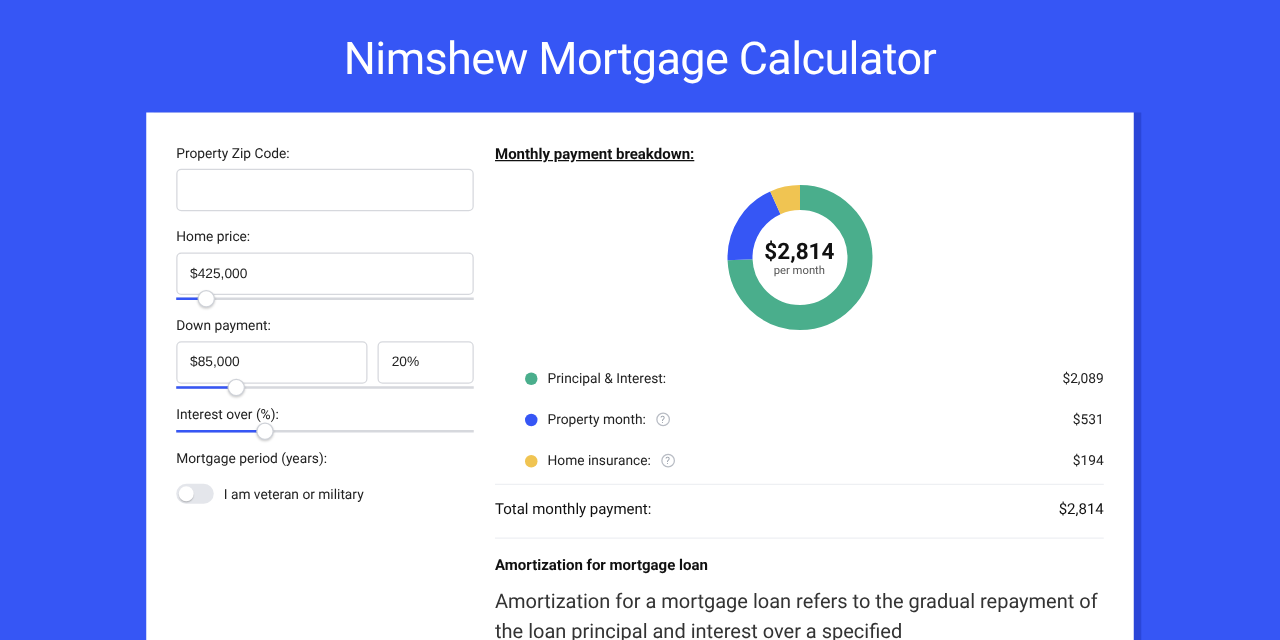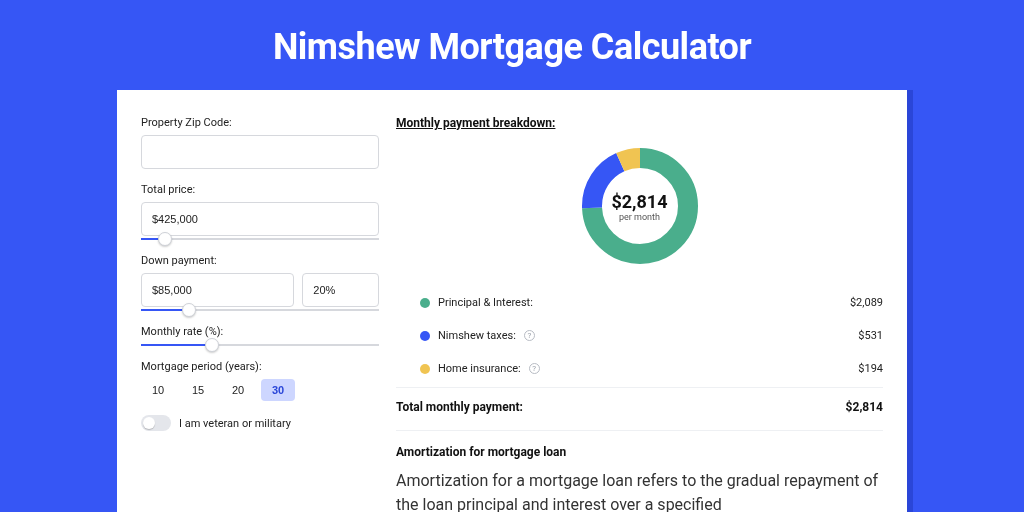--- a/index.html
+++ b/index.html
@@ -7,21 +7,21 @@
     font-family: -apple-system, BlinkMacSystemFont, "Segoe UI", Roboto, Helvetica, Arial, sans-serif;
     background: #3656f5;
     width: 1024px;
     height: 512px;
     overflow: hidden;
   }
   .page-title {
     color: #fff;
     text-align: center;
     font-size: 36px;
-    font-weight: 700;
+    font-weight: 400;
     padding: 26px 16px 22px;
     letter-spacing: -0.5px;
   }
   .card {
     background: #fff;
     width: 790px;
     margin: 0 auto;
     padding: 26px 24px 0;
     display: flex;
     gap: 17px;
@@ -90,21 +90,21 @@
   }
   .breakdown-left { display:flex; align-items:center; gap:8px;padding-left:24px; }
   .dot { width:10px; height:10px; border-radius:50%; }
   .help-icon {
     width:11px; height:11px; border-radius:50%; border:1px solid #b8bcc4;
     display:inline-flex; align-items:center; justify-content:center;
     font-size:8px; color:#9aa0aa; line-height:1;
   }
   .total-row {
     display:flex; justify-content:space-between; padding:12px 0 10px;
-    font-size:12px; font-weight:700; color:#111;
+    font-size:12px; font-weight:400; color:#111;
     border-top:1px solid #eef0f3; margin-top:2px;
   }
   .divider { height:1px; background:#eef0f3; margin:6px 0 14px; }
   .amort-title { font-size:12px; font-weight:700; color:#111; margin-bottom:10px;}
   .amort-text { font-size:16px; color:#333; line-height:1.5; }
 </style>
 </head>
 <body>
 
 <h1 class="page-title">Nimshew Mortgage Calculator</h1>
@@ -112,56 +112,50 @@
 <div class="card">
 
   <div class="left">
 
     <div class="field">
       <div class="label">Property Zip Code:</div>
       <input type="text" value="" style="">
     </div>
 
     <div class="field">
-      <div class="label">Total price:</div>
+      <div class="label">Home price:</div>
       <input type="text" value="$425,000" style="">
       <div class="slider-track">
         <div class="slider-fill" style="width: 10%;"></div>
         <div class="slider-thumb" style="left: 10%;"></div>
       </div>
     </div>
 
     <div class="field">
       <div class="label">Down payment:</div>
       <div class="row">
         <div><input type="text" value="$85,000" style=""></div>
         <div><input type="text" value="20%" style=""></div>
       </div>
       <div class="slider-track">
         <div class="slider-fill" style="width: 20%;"></div>
         <div class="slider-thumb" style="left: 20%;"></div>
       </div>
     </div>
 
     <div class="field">
-      <div class="label">Monthly rate (%):</div>
+      <div class="label">Interest over (%):</div>
       <div class="slider-track">
         <div class="slider-fill" style="width: 30%;"></div>
         <div class="slider-thumb" style="left: 30%;"></div>
       </div>
     </div>
 
     <div class="field">
       <div class="label">Mortgage period (years):</div>
-      <div class="period-buttons">
-          <button class="period-btn">10</button>
-          <button class="period-btn">15</button>
-          <button class="period-btn">20</button>
-          <button class="period-btn active">30</button>
-        </div>
     </div>
 
     <div class="toggle-row">
       <div class="toggle"></div>
       <span style="font-size:11px;color:#222;">I am veteran or military</span>
     </div>
 
   </div>
 
   <div class="right">
@@ -186,21 +180,21 @@
         <div class="breakdown-row">
           <div class="breakdown-left">
             <span class="dot" style="background: rgb(74, 174, 140);"></span>
             <span>Principal &amp; Interest:</span>
           </div>
           <span>$2,089</span>
         </div>
         <div class="breakdown-row">
           <div class="breakdown-left">
             <span class="dot" style="background: rgb(54, 86, 245);"></span>
-            <span>Nimshew taxes:</span>
+            <span>Property month:</span>
             <span class="help-icon">?</span>
           </div>
           <span>$531</span>
         </div>
         <div class="breakdown-row">
           <div class="breakdown-left">
             <span class="dot" style="background: rgb(240, 196, 82);"></span>
             <span>Home insurance:</span>
             <span class="help-icon">?</span>
           </div>

